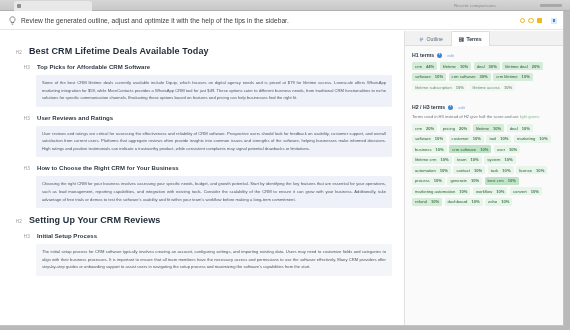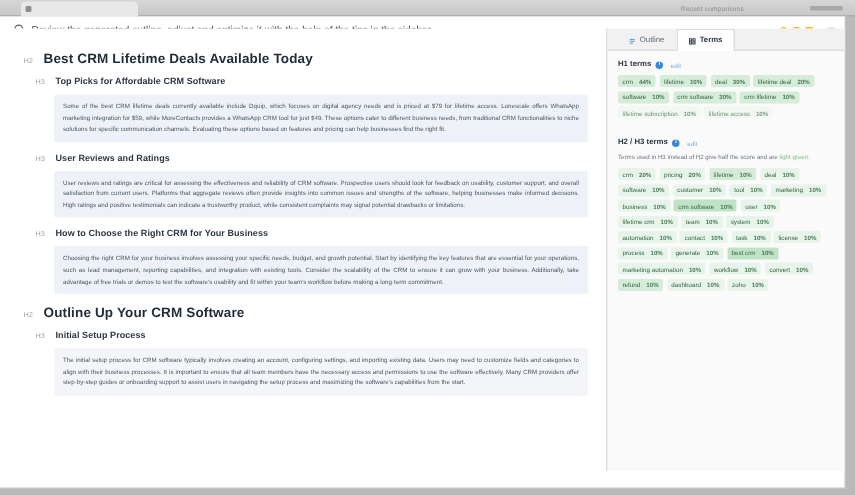--- a/index.html
+++ b/index.html
@@ -71,21 +71,21 @@
   .sq-b {
     width: 6px; height: 6px; background: #dceaf7; margin-left: 6px;
     display: flex; align-items: center; justify-content: center;
   }
   .sq-b i {
     width: 2.5px; height: 2.5px; background: #3b87d6; display: block;
   }
 
   
   .body {
-    position: absolute; left: 0; top: 8px; width: 564px; height: 295px;
+    position: absolute; left: 0; top: 20px; width: 564px; height: 295px;
     display: flex;
   }
 
   
   .editor {
     width: 404px; height: 295px; background: #ffffff;
     padding: 8px 12px 0 36px; overflow: hidden; position: relative;
   }
   .h2row, .h3row {
     display: flex; align-items: baseline; gap: 7px;
@@ -209,21 +209,21 @@
       <div class="para">User reviews and ratings are critical for assessing the effectiveness and reliability of CRM software. Prospective users should look for feedback on usability, customer support, and overall satisfaction from current users. Platforms that aggregate reviews often provide insights into common issues and strengths of the software, helping businesses make informed decisions. High ratings and positive testimonials can indicate a trustworthy product, while consistent complaints may signal potential drawbacks or limitations.</div>
 
       <div class="h3row">
         <span class="tag">H3</span>
         <span class="h3t">How to Choose the Right CRM for Your Business</span>
       </div>
       <div class="para">Choosing the right CRM for your business involves assessing your specific needs, budget, and growth potential. Start by identifying the key features that are essential for your operations, such as lead management, reporting capabilities, and integration with existing tools. Consider the scalability of the CRM to ensure it can grow with your business. Additionally, take advantage of free trials or demos to test the software's usability and fit within your team's workflow before making a long-term commitment.</div>
 
       <div class="h2row">
         <span class="tag">H2</span>
-        <span class="h2t">Outline Up Your CRM Software</span>
+        <span class="h2t">Setting Up Your CRM Reviews</span>
       </div>
 
       <div class="h3row">
         <span class="tag">H3</span>
         <span class="h3t">Initial Setup Process</span>
       </div>
       <div class="para plain">The initial setup process for CRM software typically involves creating an account, configuring settings, and importing existing data. Users may need to customize fields and categories to align with their business processes. It is important to ensure that all team members have the necessary access and permissions to use the software effectively. Many CRM providers offer step-by-step guides or onboarding support to assist users in navigating the setup process and maximizing the software's capabilities from the start.</div>
 
     </div>
 

